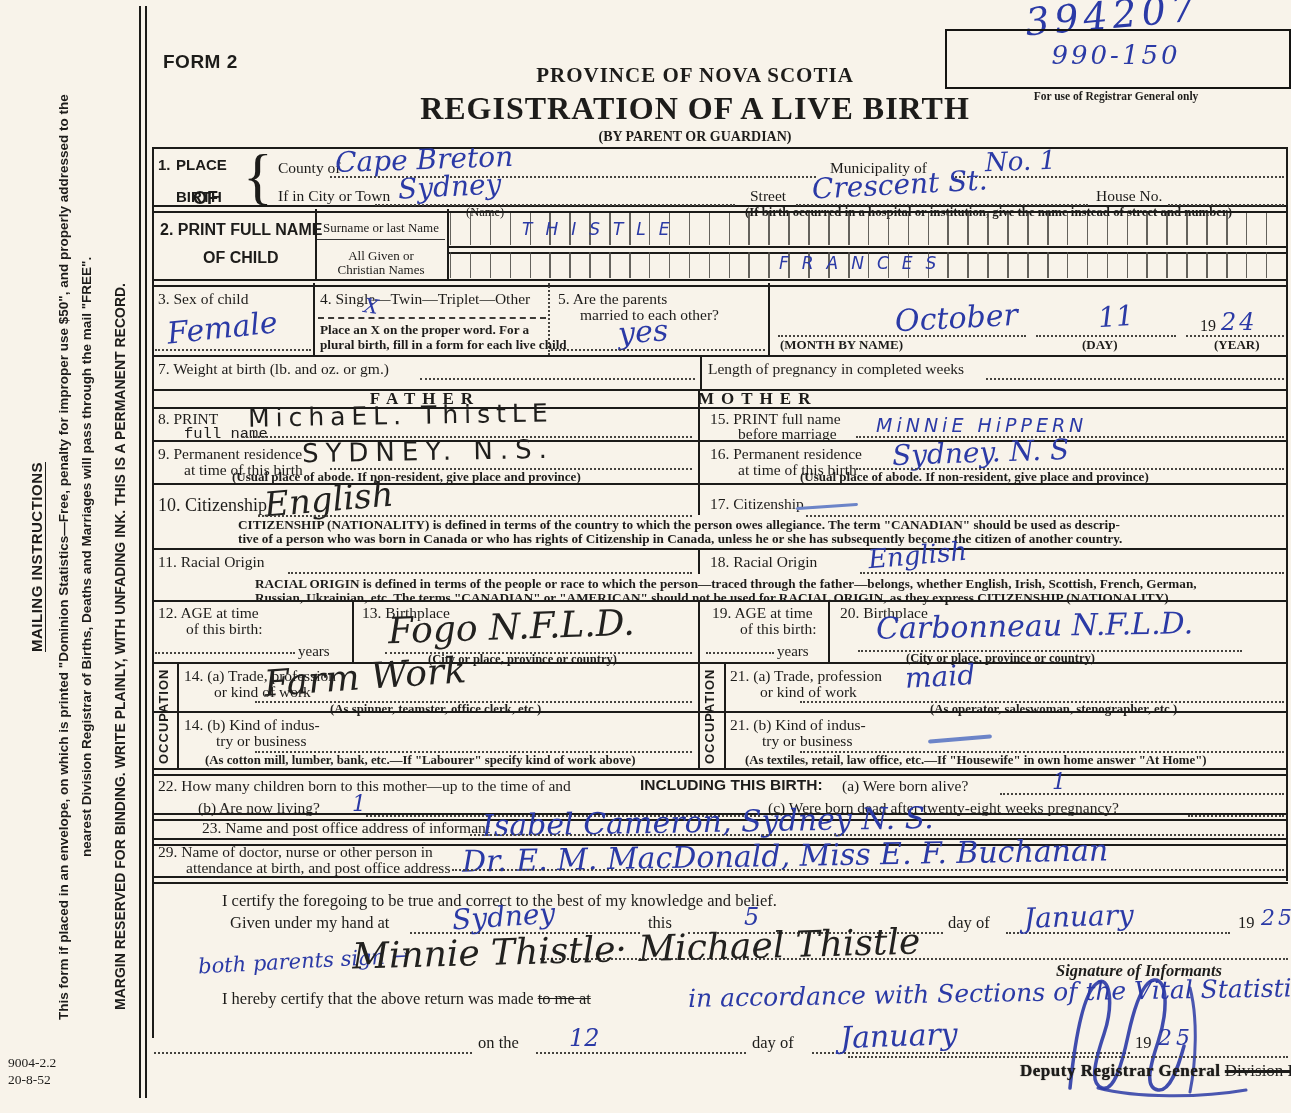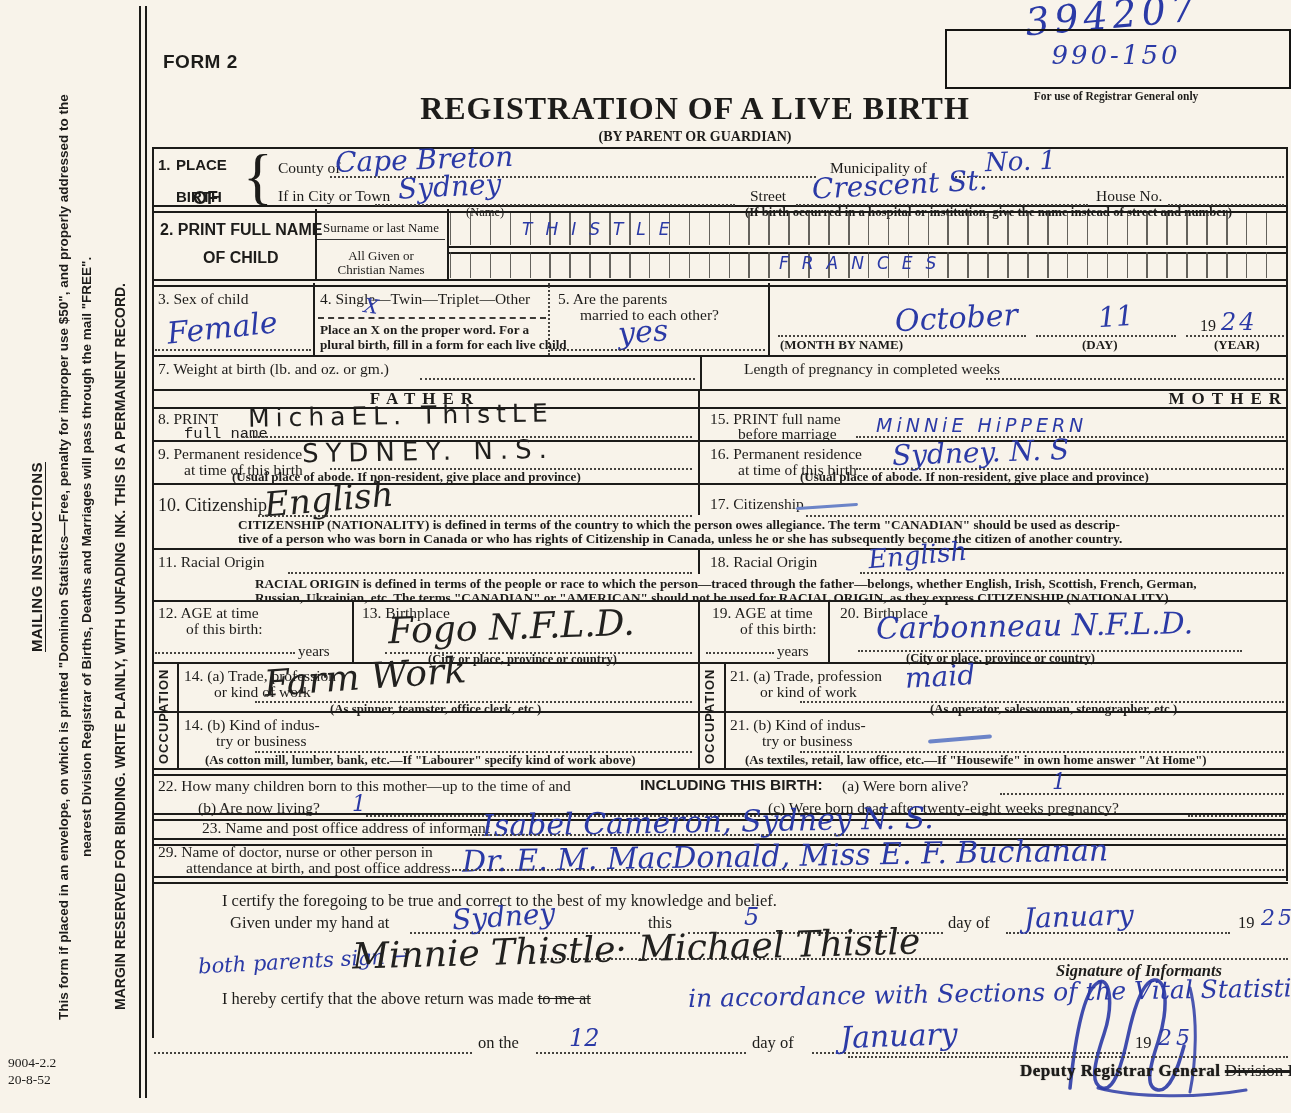--- a/index.html
+++ b/index.html
@@ -33,20 +33,21 @@
   <div class="vtext" style="left:28px;top:455px;height:205px;font-size:15px;text-decoration:underline;letter-spacing:.5px;">MAILING INSTRUCTIONS</div>
   <div class="vtext" style="left:56px;top:12px;height:1090px;font-size:13.5px;">This form if placed in an envelope, on which is printed "Dominion Statistics—Free, penalty for improper use $50", and properly addressed to the</div>
   <div class="vtext" style="left:79px;top:12px;height:1090px;font-size:13.5px;">nearest Division Registrar of Births, Deaths and Marriages will pass through the mail "FREE".</div>
   <div class="vtext" style="left:112px;top:320px;height:690px;font-size:14px;">MARGIN RESERVED FOR BINDING.   WRITE PLAINLY, WITH UNFADING INK.   THIS IS A PERMANENT RECORD.</div>
   <div class="t ser" style="left:8px;top:1056px;font-size:13.5px;">9004-2.2</div>
   <div class="t ser" style="left:8px;top:1073px;font-size:13.5px;">20-8-52</div>
   <div class="vl" style="left:139px;top:6px;height:1092px;"></div>
   <div class="vl" style="left:145px;top:6px;height:1092px;"></div>
 
   <div class="t sans" style="left:163px;top:52px;font-size:19px;letter-spacing:.5px;">FORM 2</div>
+  <div class="t sb" style="left:200px;top:64px;width:990px;text-align:center;font-size:21px;letter-spacing:1px;">PROVINCE OF NOVA SCOTIA</div>
   <div class="t sb" style="left:200px;top:130px;width:990px;text-align:center;font-size:14px;">(BY PARENT OR GUARDIAN)</div>
   <div class="t sb" style="left:200px;top:92px;width:990px;text-align:center;font-size:32px;letter-spacing:1px;">REGISTRATION OF A LIVE BIRTH</div>
   <div class="t scr" style="left:1025px;top:-4px;font-size:38px;letter-spacing:5px;transform:rotate(-5deg);">394207</div>
   <div style="position:absolute;left:945px;top:29px;width:342px;height:56px;border:2.5px solid #151412;"></div>
   <div class="t scr" style="left:945px;top:42px;width:342px;text-align:center;font-size:26px;letter-spacing:3px;">990-150</div>
   <div class="t cap" style="left:945px;top:90px;width:342px;text-align:center;font-size:11.5px;">For use of Registrar General only</div>
 
   <div class="hl" style="left:152px;top:147px;width:1136px;"></div>
   <div class="dl" style="left:152px;top:205px;width:1136px;"></div>
   <div class="dl" style="left:152px;top:279px;width:1136px;"></div>
@@ -128,25 +129,25 @@
   <div class="dot" style="left:1036px;top:335px;width:140px;"></div>
   <div class="t cap" style="left:1082px;top:338px;font-size:13px;">(DAY)</div>
   <div class="t ser" style="left:1200px;top:318px;font-size:16px;">19</div>
   <div class="t scr" style="left:1221px;top:310px;font-size:24px;letter-spacing:3px;">24</div>
   <div class="dot" style="left:1186px;top:335px;width:98px;"></div>
   <div class="t cap" style="left:1214px;top:338px;font-size:13px;">(YEAR)</div>
 
   <div class="vl" style="left:700px;top:355px;height:34px;"></div>
   <div class="t ser" style="left:158px;top:361px;font-size:15.5px;">7.  Weight at birth (lb. and oz. or gm.)</div>
   <div class="dot" style="left:420px;top:378px;width:275px;"></div>
-  <div class="t ser" style="left:744px;top:361px;font-size:15.5px;">Length of pregnancy in completed weeks</div>
+  <div class="t ser" style="left:708px;top:361px;font-size:15.5px;">Length of pregnancy in completed weeks</div>
   <div class="dot" style="left:986px;top:378px;width:298px;"></div>
 
   <div class="t sb" style="left:152px;top:390px;width:546px;text-align:center;font-size:17px;letter-spacing:7px;">FATHER</div>
-  <div class="t sb" style="left:698px;top:390px;width:590px;text-align:right;font-size:17px;letter-spacing:7px;">MOTHER</div>
+  <div class="t sb" style="left:698px;top:390px;width:590px;text-align:left;font-size:17px;letter-spacing:7px;">MOTHER</div>
 
   <div class="vl" style="left:698px;top:389px;height:126px;"></div>
   <div class="vl" style="left:698px;top:548px;height:26px;"></div>
   <div class="vl" style="left:698px;top:600px;height:170px;"></div>
 
   <div class="t ser" style="left:158px;top:411px;font-size:15.5px;">8.  PRINT</div>
   <div class="t ser" style="left:184px;top:426px;font-size:15.5px;font-family:Liberation Mono, monospace;">full name</div>
   <div class="t hp" style="left:248px;top:403px;font-size:25px;letter-spacing:6px;transform:rotate(-1deg);">MichaEL. ThistLE</div>
   <div class="dot" style="left:242px;top:436px;width:450px;"></div>
   <div class="t ser" style="left:710px;top:411px;font-size:15.5px;">15.  PRINT full name</div>

